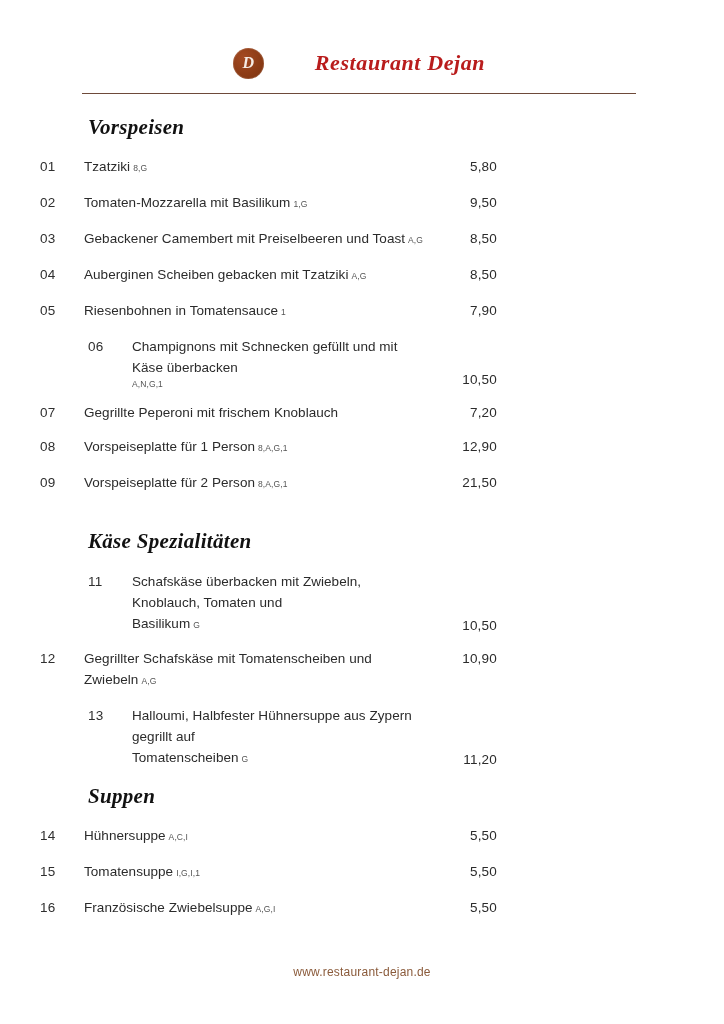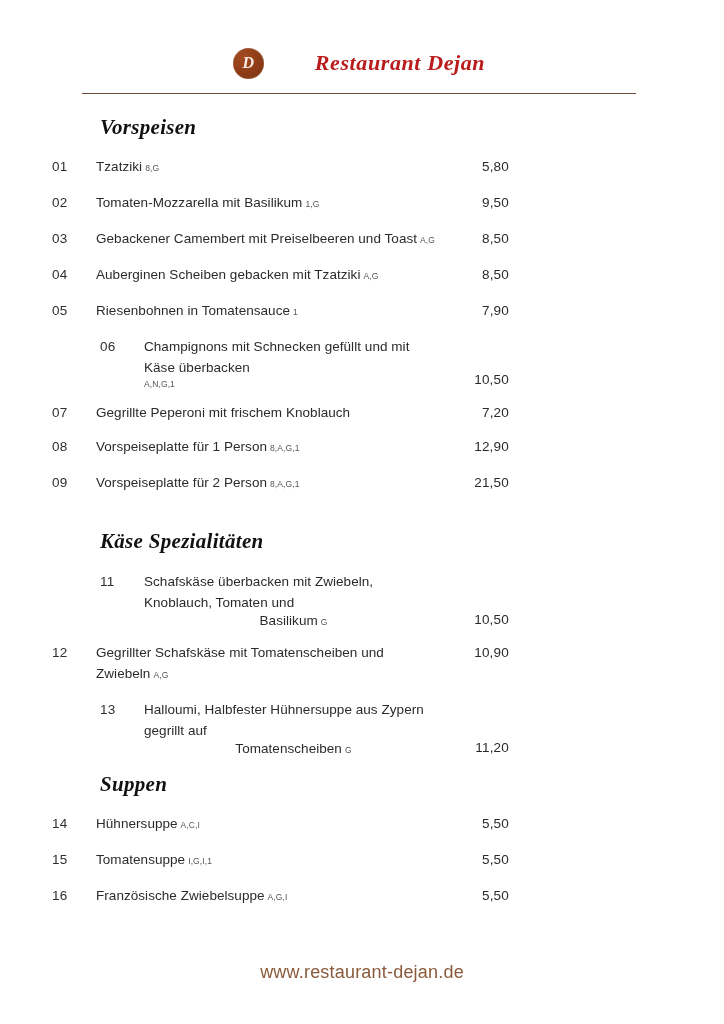--- a/index.html
+++ b/index.html
@@ -72,21 +72,21 @@
     left: 82px;
     top: 93px;
     width: 554px;
     height: 1px;
     background: #6e4a3a;
   }
 
   
   .content {
     position: absolute;
-    left: 16px;
+    left: 4px;
     top: 104px;
     width: 592px;
   }
 
   .section { margin: 0; }
 
   .section-title {
     font-family: "Liberation Serif", serif;
     font-style: italic;
     font-weight: bold;
@@ -129,24 +129,23 @@
   .item-name {
     font-size: 13.5px;
     color: #2b2b2b;
     line-height: 21px;
     letter-spacing: 0.05px;
     display: block;
   }
   .item-name-l2 {
     font-size: 13.5px;
     color: #2b2b2b;
-    line-height: 15px;
+    line-height: 21px;
     letter-spacing: 0.05px;
     display: block;
-    text-align: center;
   }
   .allergens {
     font-size: 8.5px;
     color: #555555;
     letter-spacing: 0.1px;
     vertical-align: baseline;
     margin-left: 3px;
   }
   .allergens.own-line {
     display: block;
@@ -168,21 +167,21 @@
 
   
   .footer {
     position: absolute;
     left: 0;
     top: 962px;
     width: 724px;
     text-align: center;
   }
   .footer-url {
-    font-size: 18px;
+    font-size: 12px;
     color: #8a5a3a;
     letter-spacing: 0.2px;
   }
 </style>
 </head>
 <body>
 
 <div class="page">
 
   <div class="header">

